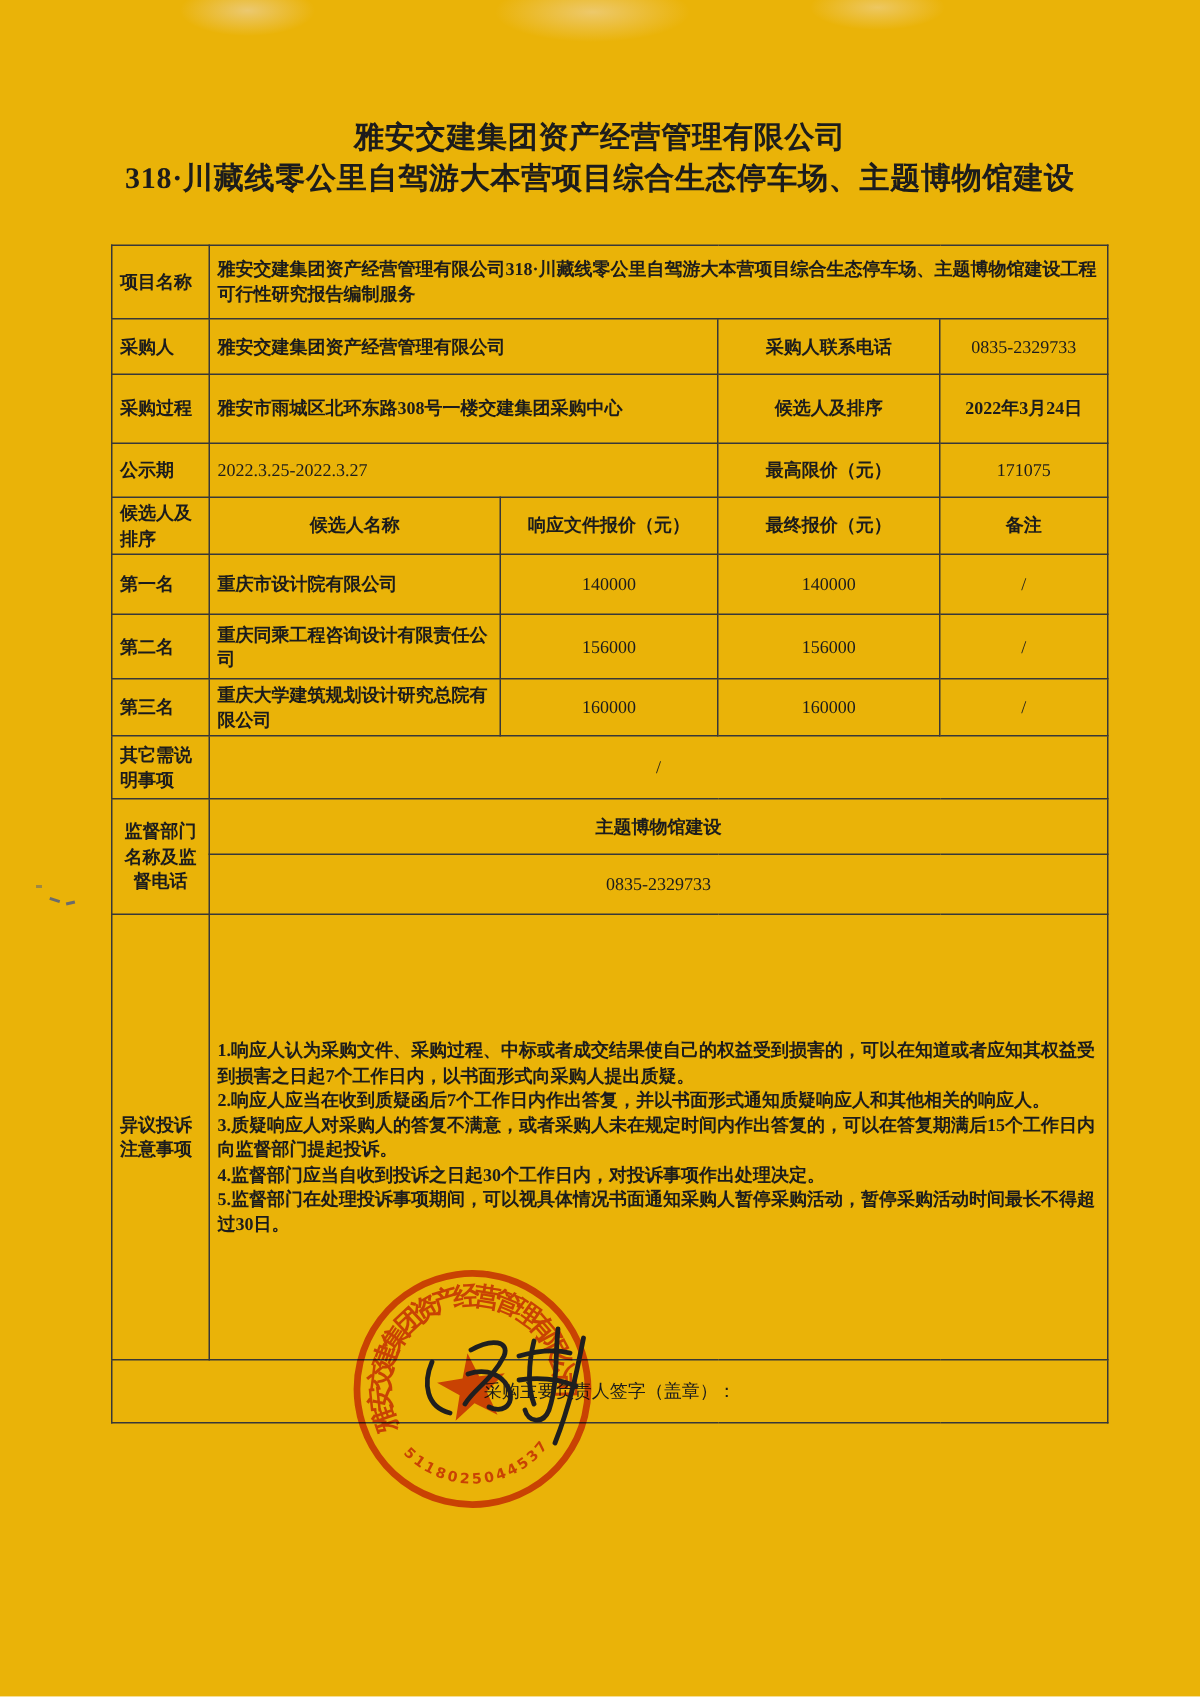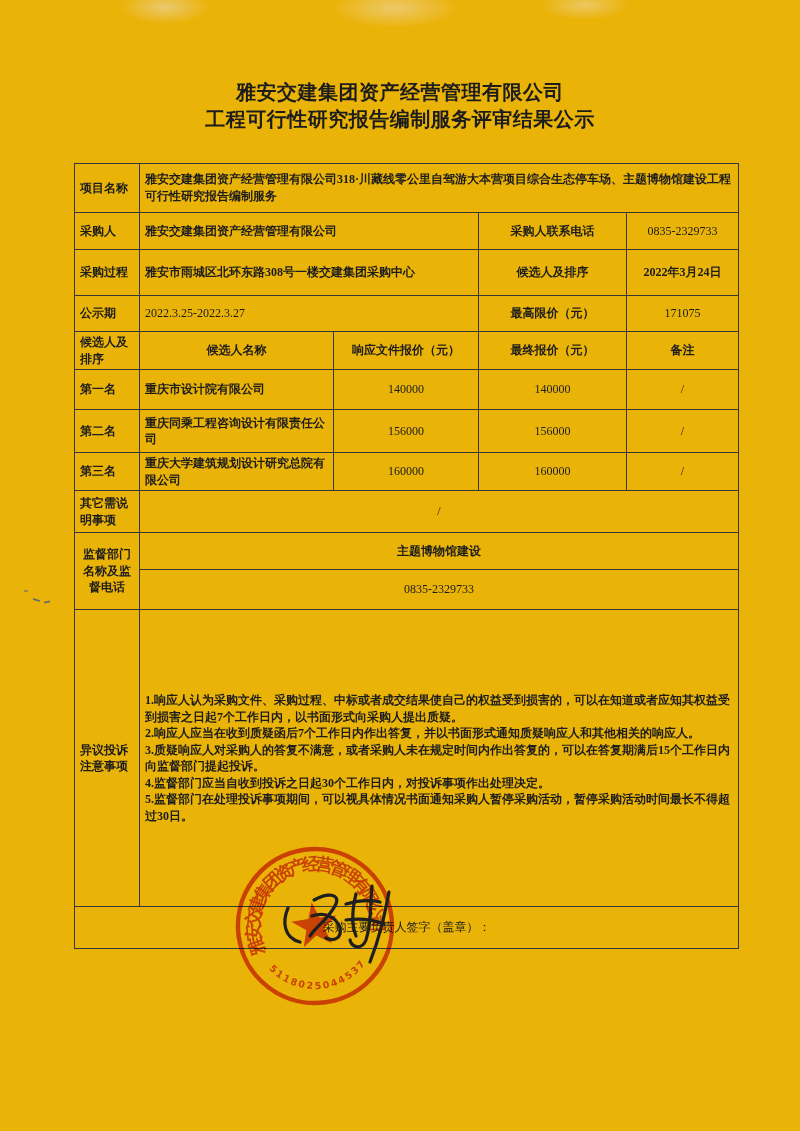--- a/index.html
+++ b/index.html
@@ -46,21 +46,21 @@
 
   <div class="smudge s1"></div>
   <div class="smudge s2"></div>
   <div class="smudge s3"></div>
   <div class="mark" style="left:33px;top:599px;width:7px;height:2px;transform:rotate(18deg);"></div>
   <div class="mark" style="left:44px;top:601px;width:6px;height:2px;transform:rotate(-12deg);"></div>
   <div class="mark" style="left:24px;top:590px;width:4px;height:2px;opacity:.6;"></div>
 
   <div class="title">
     <div>雅安交建集团资产经营管理有限公司</div>
-    <div>工程可行性研究报告编制服务评审结果公示</div>
+    <div>318·川藏线零公里自驾游大本营项目综合生态停车场、主题博物馆建设</div>
   </div>
 
   <table class="doc">
     <colgroup>
       <col style="width:65px">
         <col style="width:194px">
         <col style="width:145px">
       <col style="width:148px">
         <col style="width:112px">
     </colgroup>

